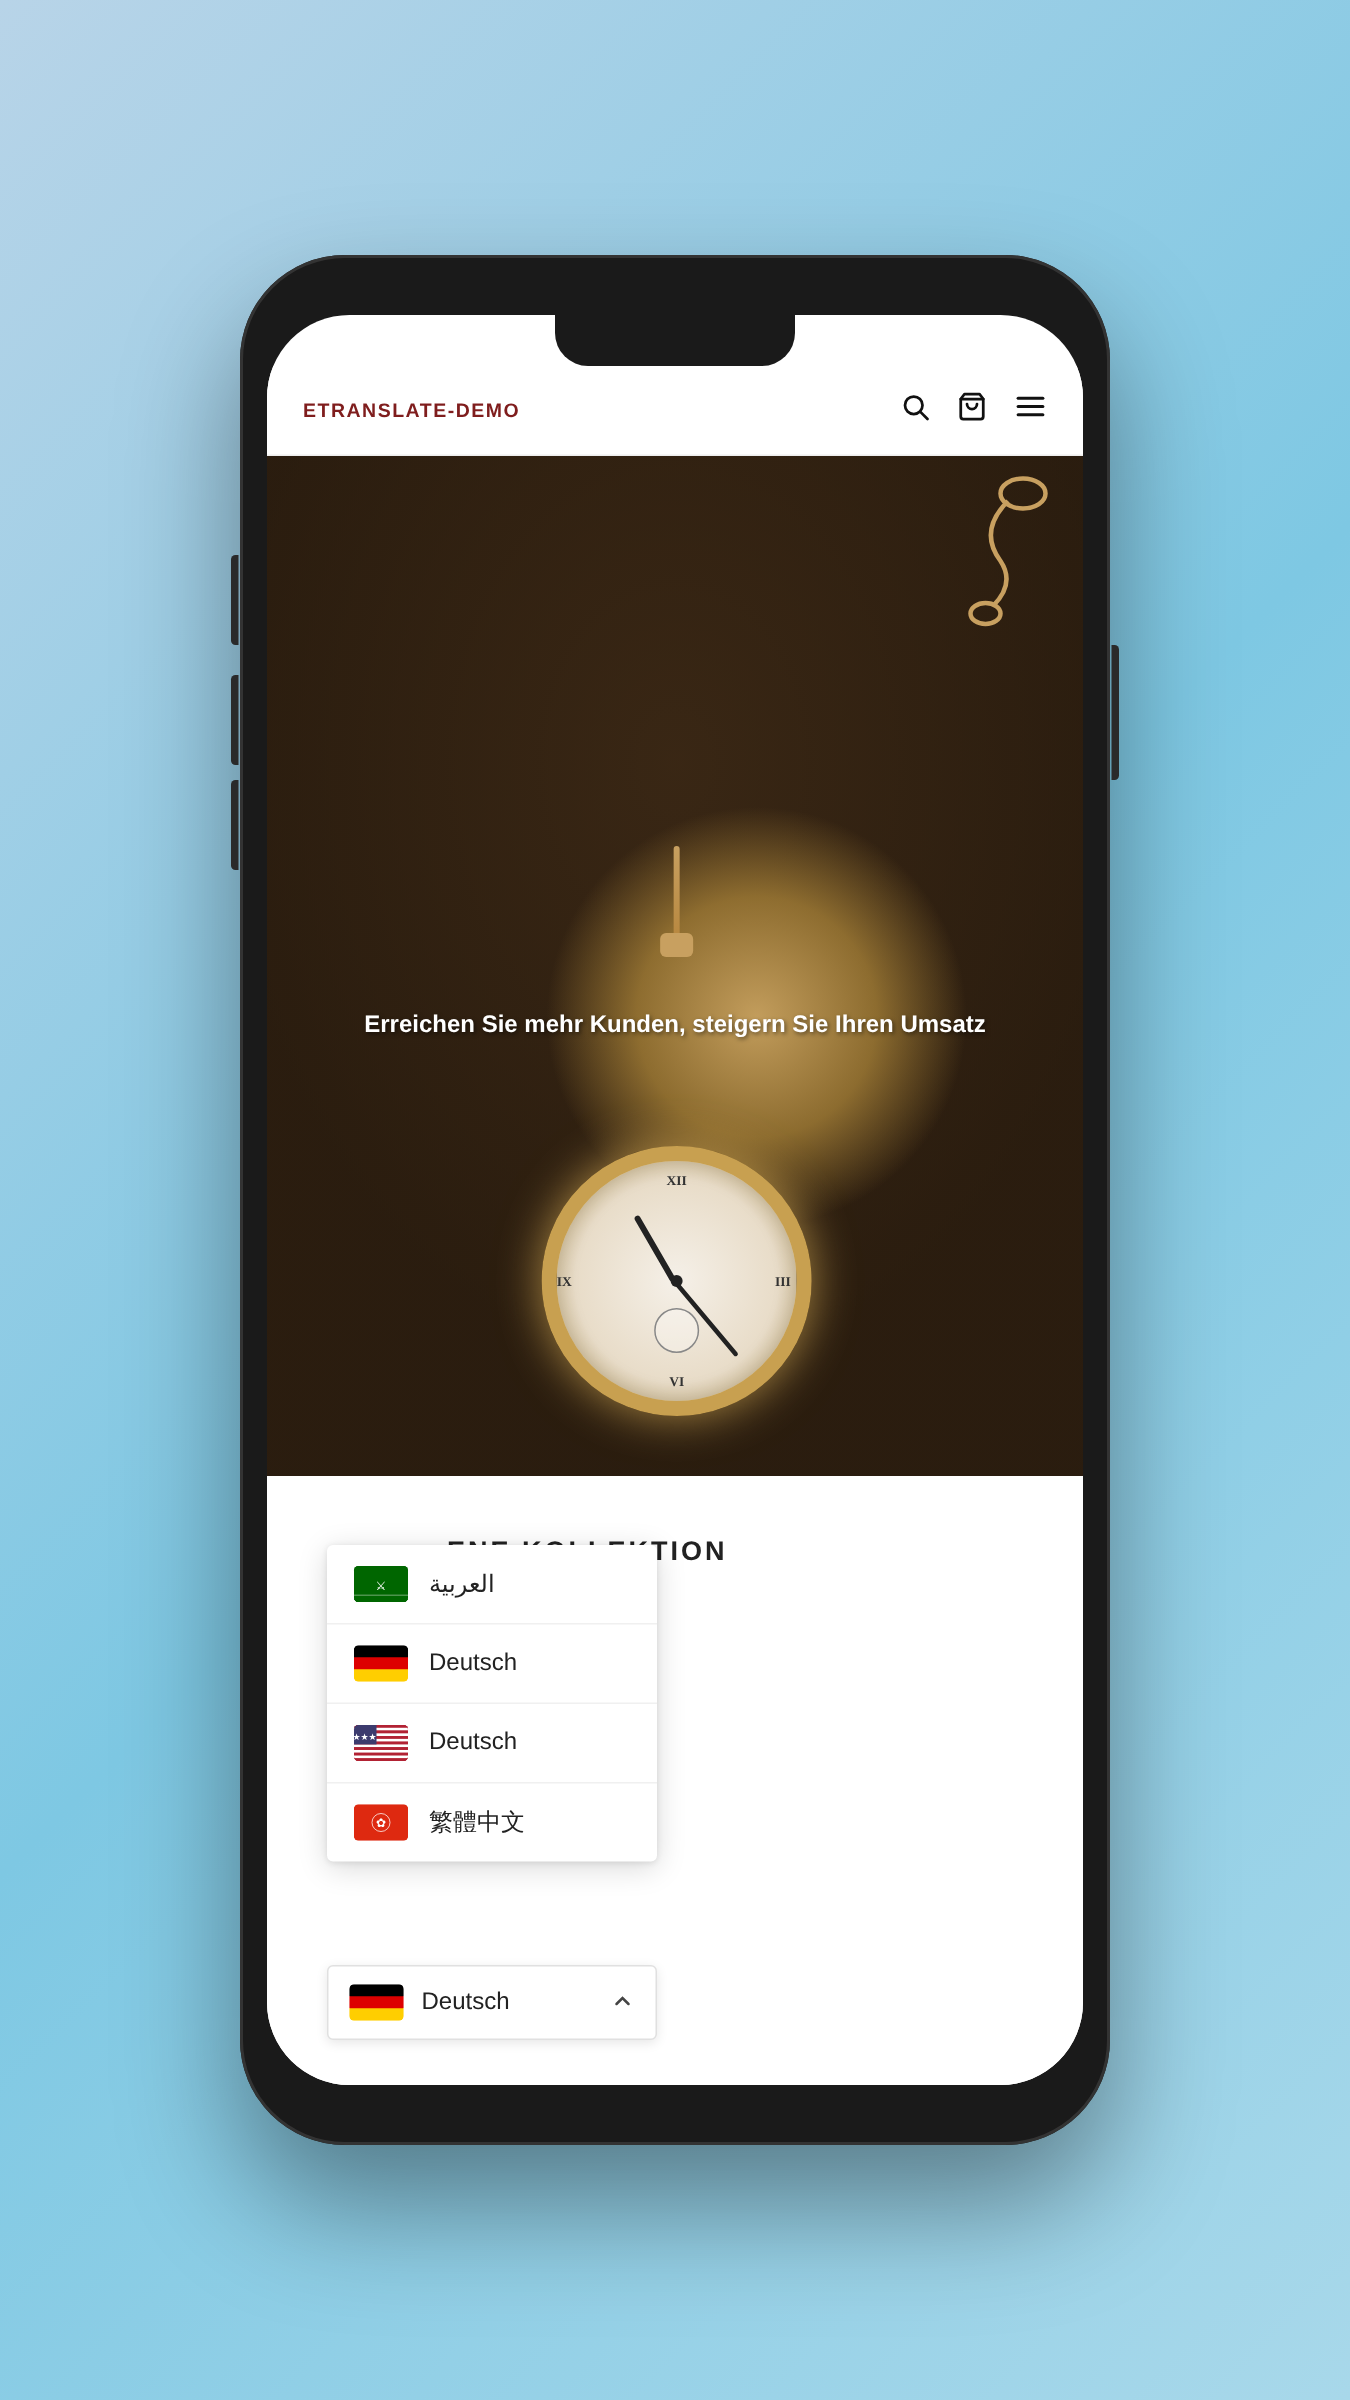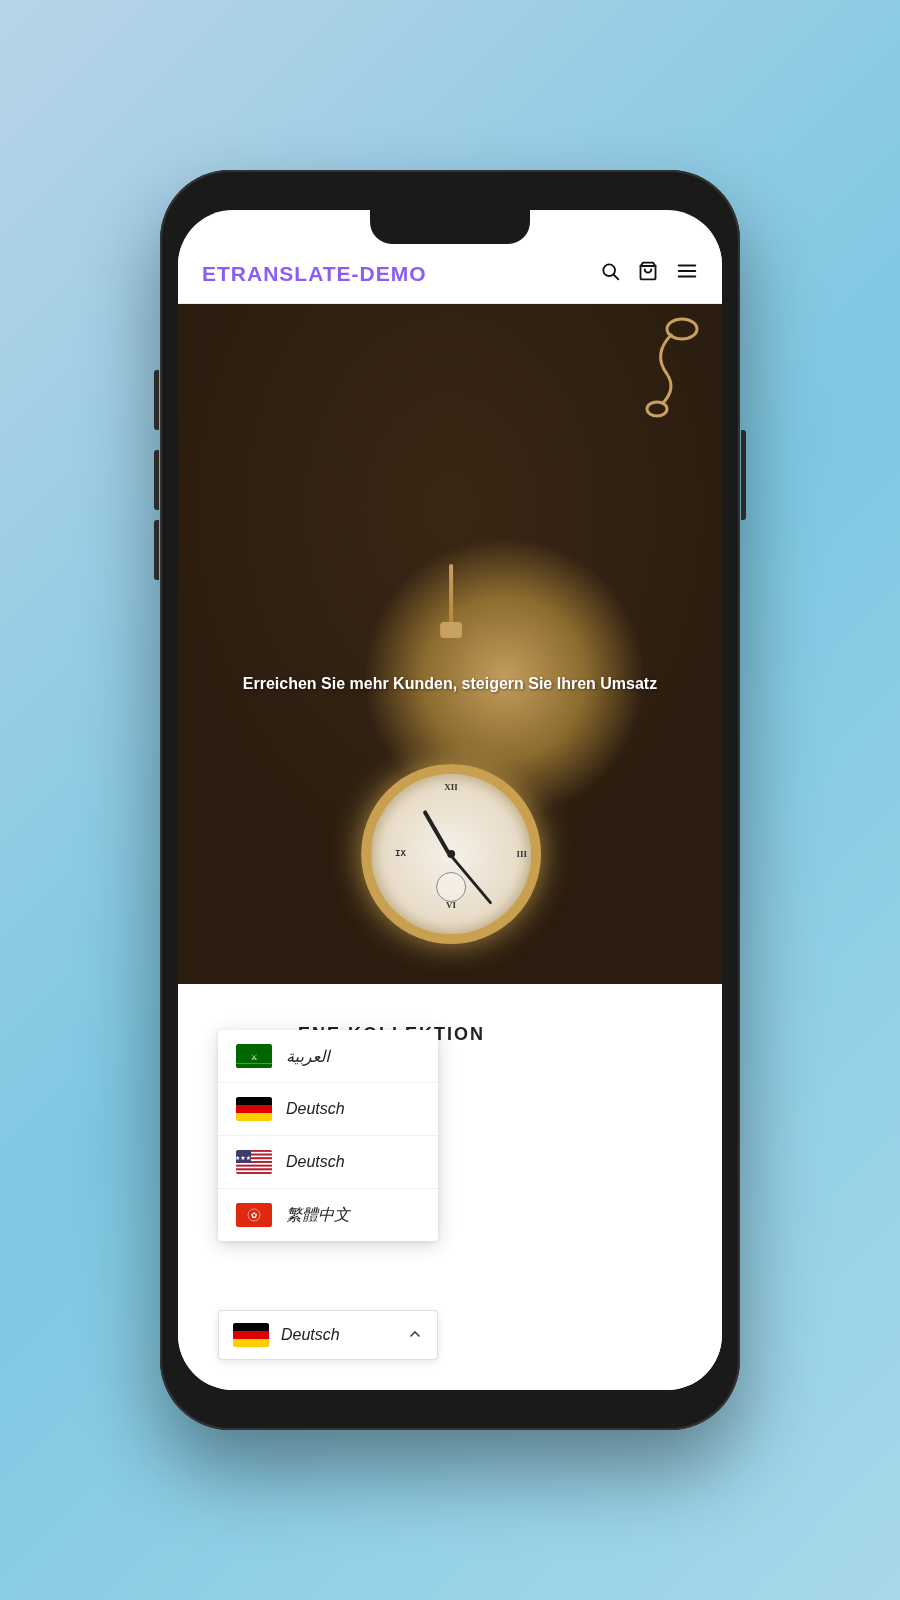--- a/index.html
+++ b/index.html
@@ -81,24 +81,24 @@
       background: #fff;
       display: flex;
       align-items: center;
       justify-content: space-between;
       padding: 0 24px;
       z-index: 50;
       border-bottom: 1px solid #eee;
     }
 
     .header-logo {
-      font-size: 21px;
+      font-size: 13px;
       font-weight: 700;
       letter-spacing: 1px;
-      color: #8b5cf6;
+      color: #7f1d1d;
       text-transform: uppercase;
     }
 
     .header-icons {
       display: flex;
       align-items: center;
       gap: 18px;
     }
 
     .header-icon {
@@ -318,21 +318,20 @@
 
     
     .flag-hk {
       background: #de2910;
     }
 
     .lang-name {
       font-size: 16px;
       color: #222;
       font-weight: 400;
-      font-style: italic;
     }
 
     
     .current-lang-bar {
       position: absolute;
       top: 1100px;
       left: 40px;
       width: 220px;
       background: #fff;
       border: 1px solid #e0e0e0;
@@ -400,22 +399,22 @@
 
         <div style="width: 4px; height: 60px; background: linear-gradient(#c8a060, #b88840); margin: 0 auto; border-radius: 2px;"></div>
 
         <div style="width: 22px; height: 16px; background: #c8a060; border-radius: 4px; margin: 0 auto; margin-top: -2px;"></div>
 
         <div class="watch-face">
           <div class="watch-face-inner">
 
             <span class="watch-numeral" style="top: 8px; left: 50%; transform: translateX(-50%);">XII</span>
             <span class="watch-numeral" style="top: 50%; right: 4px; transform: translateY(-50%);">III</span>
-            <span class="watch-numeral" style="bottom: 24px; left: 50%; transform: translateX(-50%);">VI</span>
-            <span class="watch-numeral" style="top: 50%; left: 24px; transform: translateY(-50%); font-family: Liberation Mono, monospace;">IX</span>
+            <span class="watch-numeral" style="bottom: 8px; left: 50%; transform: translateX(-50%);">VI</span>
+            <span class="watch-numeral" style="top: 50%; left: 0; transform: translateY(-50%);">IX</span>
 
             <div class="hand hour-hand" style="left: calc(50% - 2px); bottom: 50%; transform: rotate(-30deg); transform-origin: bottom center;"></div>
 
             <div class="hand minute-hand" style="left: calc(50% - 1.5px); bottom: 50%; transform: rotate(140deg); transform-origin: bottom center;"></div>
 
             <div style="position: absolute; top: 50%; left: 50%; transform: translate(-50%, -50%); width: 8px; height: 8px; border-radius: 50%; background: #222;"></div>
 
             <div style="position: absolute; bottom: 20%; left: 50%; transform: translateX(-50%); width: 30px; height: 30px; border-radius: 50%; border: 1px solid #888; background: rgba(255,255,255,0.3);"></div>
           </div>
         </div>

